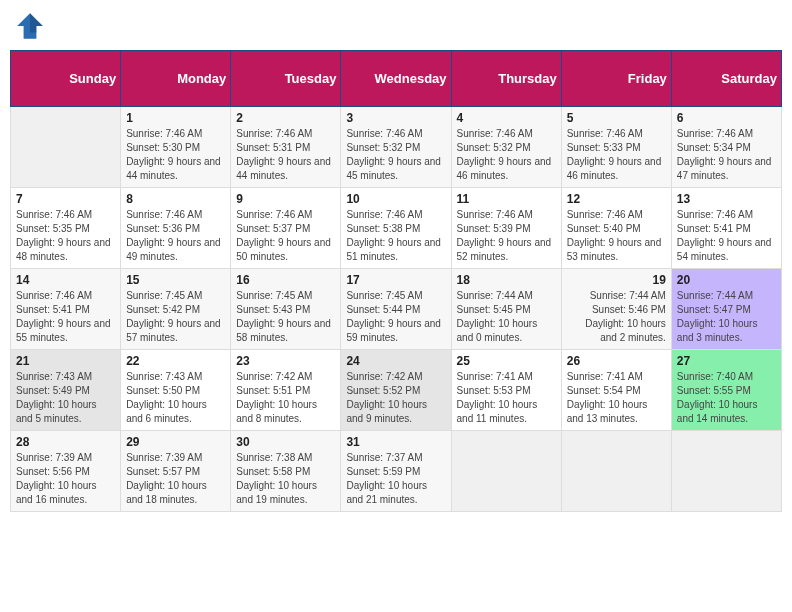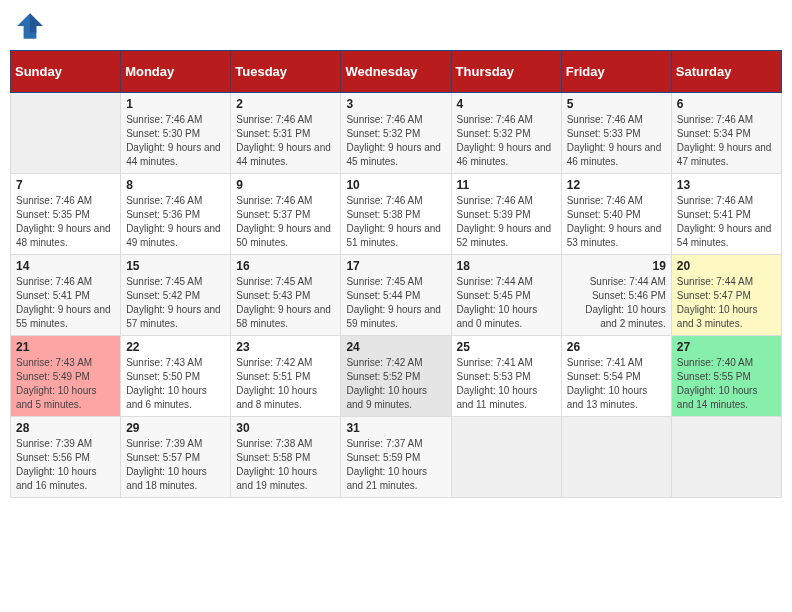--- a/index.html
+++ b/index.html
@@ -52,24 +52,24 @@
     .location {
       font-size: 16px;
       color: #555;
     }
     .calendar {
       width: 100%;
       border-collapse: collapse;
       font-size: 11px;
     }
     .calendar th {
-      background: #b91c1c;
+      background: #be185d;
       color: #fff;
-      padding: 13px 4px;
-      text-align: left;
+      padding: 20px 4px;
+      text-align: right;
       font-size: 13px;
       font-weight: bold;
       border: 1px solid #1a4a8a;
     }
     .calendar td {
       vertical-align: top;
       padding: 4px 5px;
       border: 1px solid #ddd;
       width: calc(100% / 7);
       min-height: 80px;
@@ -204,27 +204,27 @@
           <div class="day-info">Sunrise: 7:45 AM<br>Sunset: 5:44 PM<br>Daylight: 9 hours and 59 minutes.</div>
         </td>
         <td style="background: rgb(247, 247, 247);">
           <div class="day-num">18</div>
           <div class="day-info">Sunrise: 7:44 AM<br>Sunset: 5:45 PM<br>Daylight: 10 hours and 0 minutes.</div>
         </td>
         <td style="background: rgb(247, 247, 247); text-align: right;">
           <div class="day-num">19</div>
           <div class="day-info">Sunrise: 7:44 AM<br>Sunset: 5:46 PM<br>Daylight: 10 hours and 2 minutes.</div>
         </td>
-        <td style="background: #fef9c3; margin-left: 17px;">
+        <td style="background: #c4b5fd; margin-left: 17px;">
           <div class="day-num">20</div>
           <div class="day-info">Sunrise: 7:44 AM<br>Sunset: 5:47 PM<br>Daylight: 10 hours and 3 minutes.</div>
         </td>
       </tr>
       <tr>
-        <td style="background: #fca5a5; margin-top: 43px;">
+        <td style="background: #e5e5e5; margin-top: 43px;">
           <div class="day-num">21</div>
           <div class="day-info">Sunrise: 7:43 AM<br>Sunset: 5:49 PM<br>Daylight: 10 hours and 5 minutes.</div>
         </td>
         <td style="background: rgb(255, 255, 255);">
           <div class="day-num">22</div>
           <div class="day-info">Sunrise: 7:43 AM<br>Sunset: 5:50 PM<br>Daylight: 10 hours and 6 minutes.</div>
         </td>
         <td style="background: rgb(255, 255, 255);">
           <div class="day-num">23</div>
           <div class="day-info">Sunrise: 7:42 AM<br>Sunset: 5:51 PM<br>Daylight: 10 hours and 8 minutes.</div>

